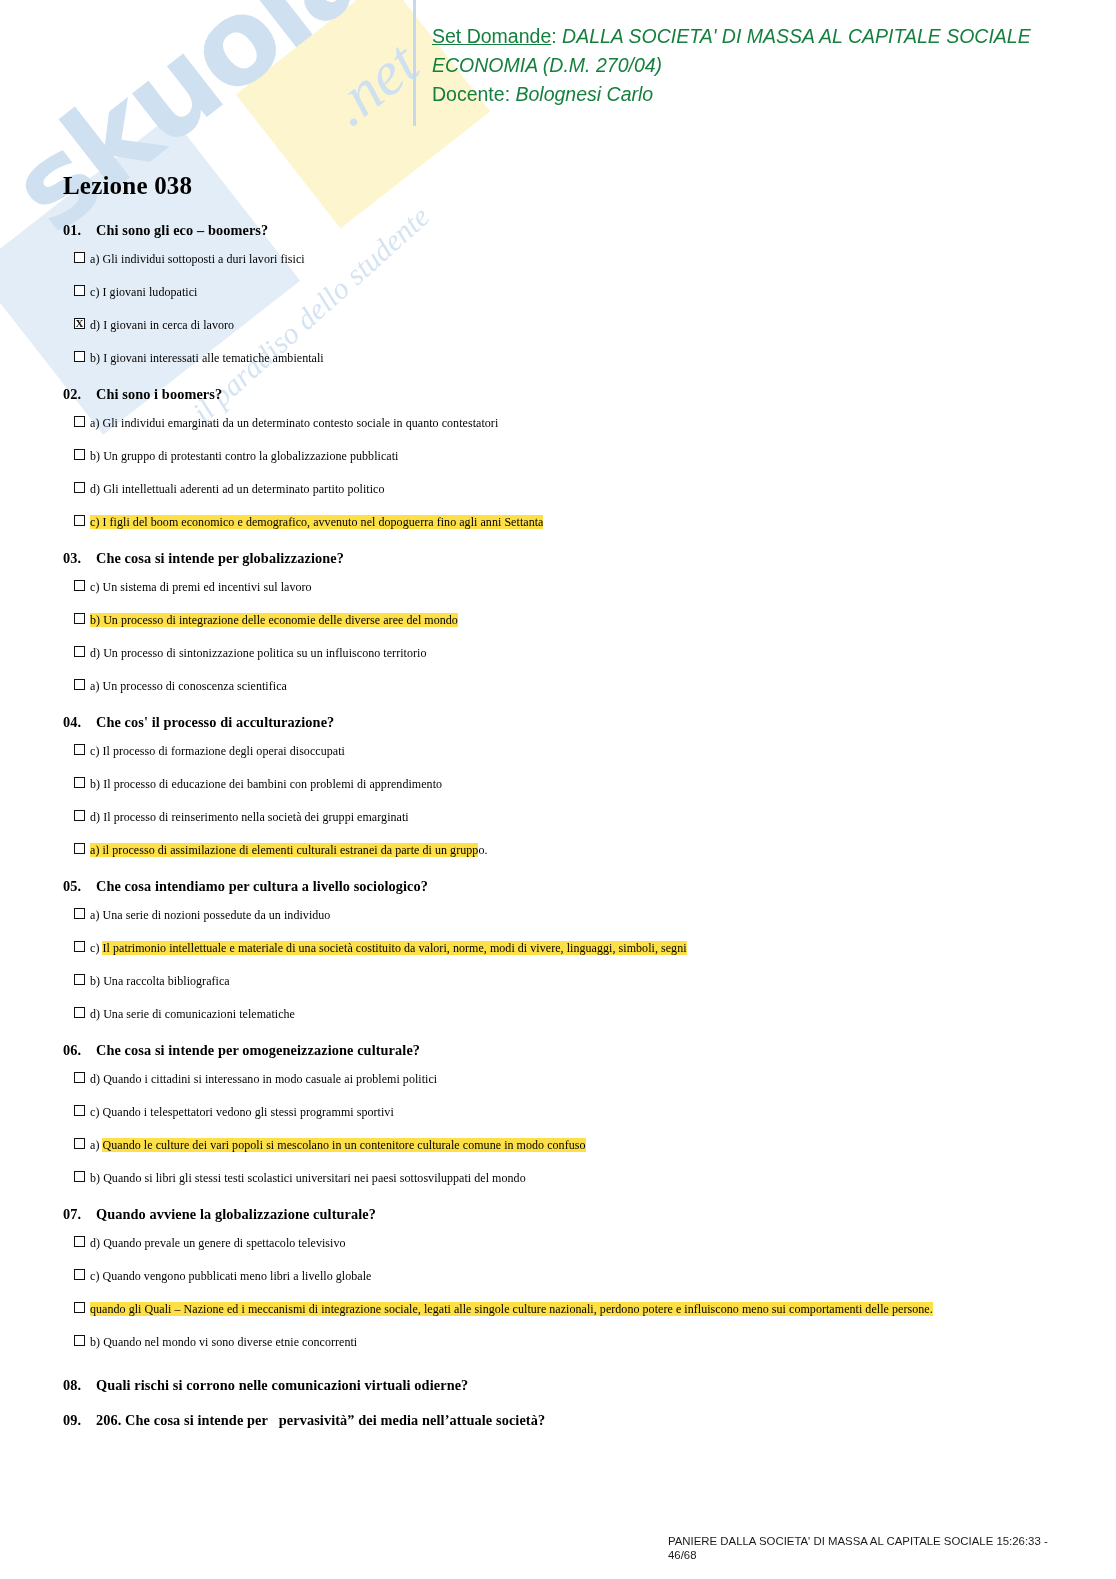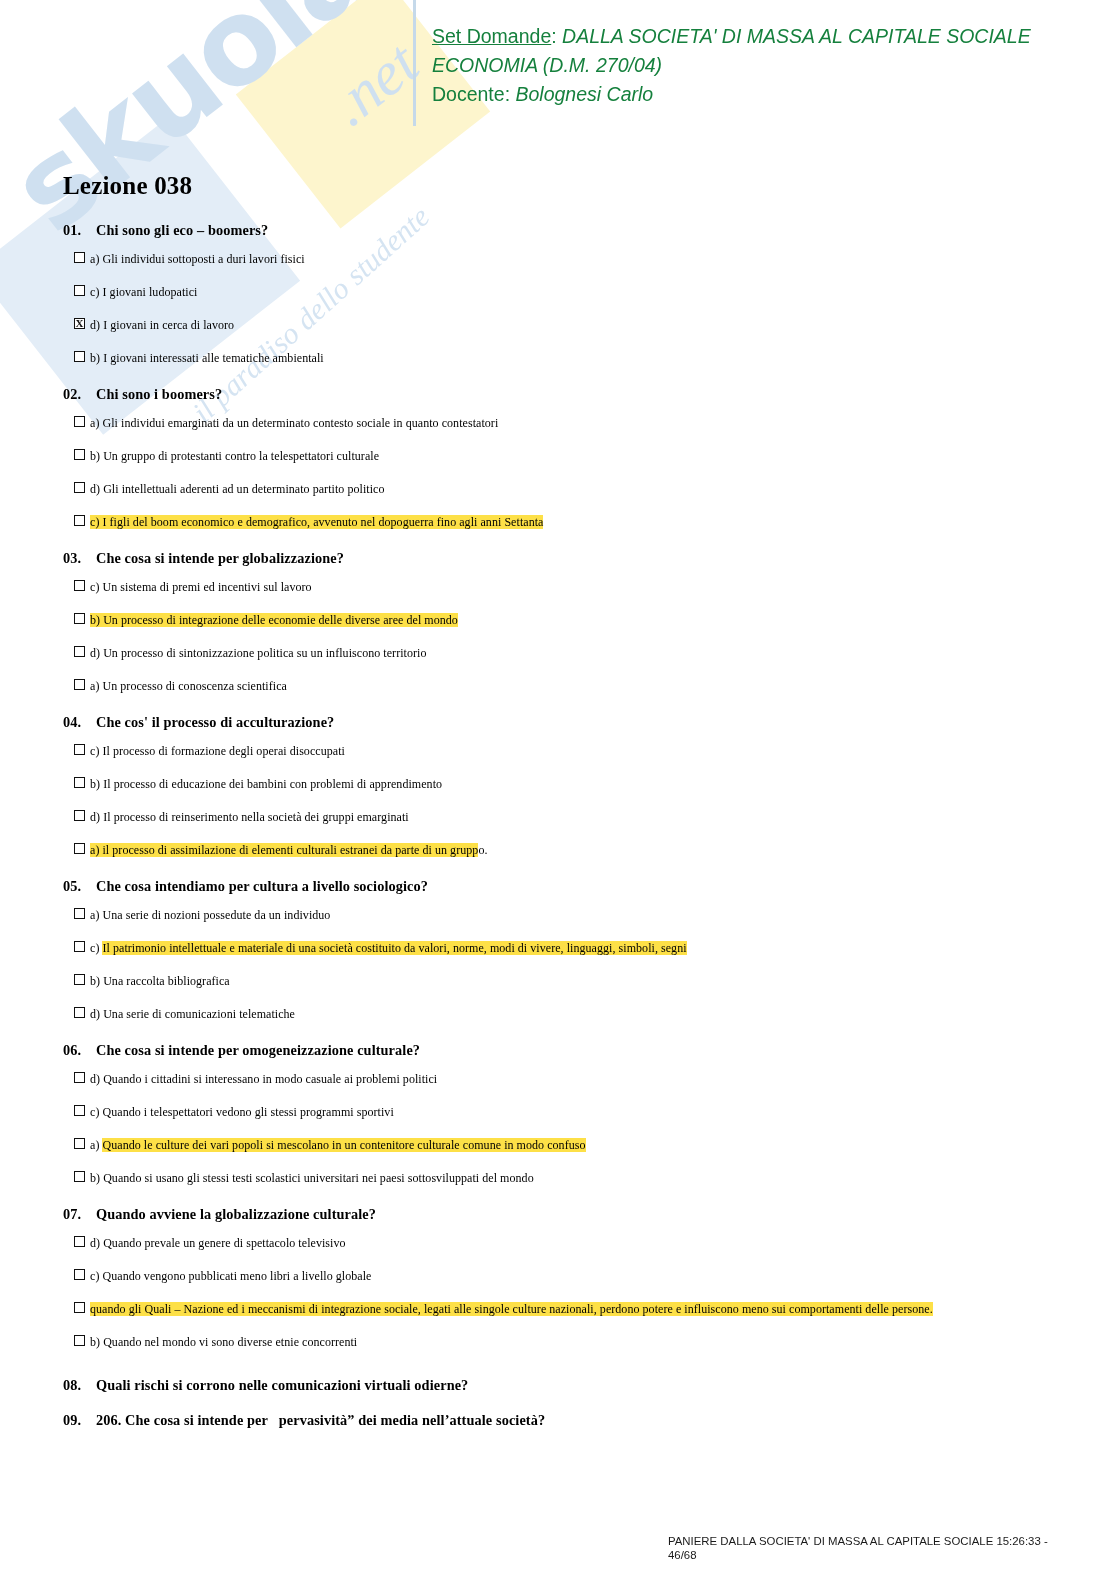--- a/index.html
+++ b/index.html
@@ -237,21 +237,21 @@
           </div>
         </div>
         <div class="question-block">
           <p class="q-text"><span class="q-num">02.</span><span>Chi sono i boomers?</span></p>
           <div class="answer-row">
             <span class="checkbox"></span>
             <span class="answer-text"><span>a) </span><span>Gli individui emarginati da un determinato contesto sociale in quanto contestatori</span></span>
           </div>
           <div class="answer-row">
             <span class="checkbox"></span>
-            <span class="answer-text"><span>b) </span><span>Un gruppo di protestanti contro la telespettatori culturale</span></span>
+            <span class="answer-text"><span>b) </span><span>Un gruppo di protestanti contro la globalizzazione pubblicati</span></span>
           </div>
           <div class="answer-row">
             <span class="checkbox"></span>
             <span class="answer-text"><span>d) </span><span>Gli intellettuali aderenti ad un determinato partito politico</span></span>
           </div>
           <div class="answer-row">
             <span class="checkbox"></span>
             <span class="answer-text"><span class="hl">c) I figli del boom economico e demografico, avvenuto nel dopoguerra fino agli anni Settanta</span></span>
           </div>
         </div>
@@ -321,21 +321,21 @@
           <div class="answer-row">
             <span class="checkbox"></span>
             <span class="answer-text"><span>c) </span><span>Quando i telespettatori vedono gli stessi programmi sportivi</span></span>
           </div>
           <div class="answer-row">
             <span class="checkbox"></span>
             <span class="answer-text"><span>a) </span><span class="hl">Quando le culture dei vari popoli si mescolano in un contenitore culturale comune in modo confuso</span></span>
           </div>
           <div class="answer-row">
             <span class="checkbox"></span>
-            <span class="answer-text"><span>b) </span><span>Quando si usano gli stessi testi scolastici universitari nei paesi sottosviluppati del mondo</span></span>
+            <span class="answer-text"><span>b) </span><span>Quando si libri gli stessi testi scolastici universitari nei paesi sottosviluppati del mondo</span></span>
           </div>
         </div>
         <div class="question-block">
           <p class="q-text"><span class="q-num">07.</span><span>Quando avviene la globalizzazione culturale?</span></p>
           <div class="answer-row">
             <span class="checkbox"></span>
             <span class="answer-text"><span>d) </span><span>Quando prevale un genere di spettacolo televisivo</span></span>
           </div>
           <div class="answer-row">
             <span class="checkbox"></span>

